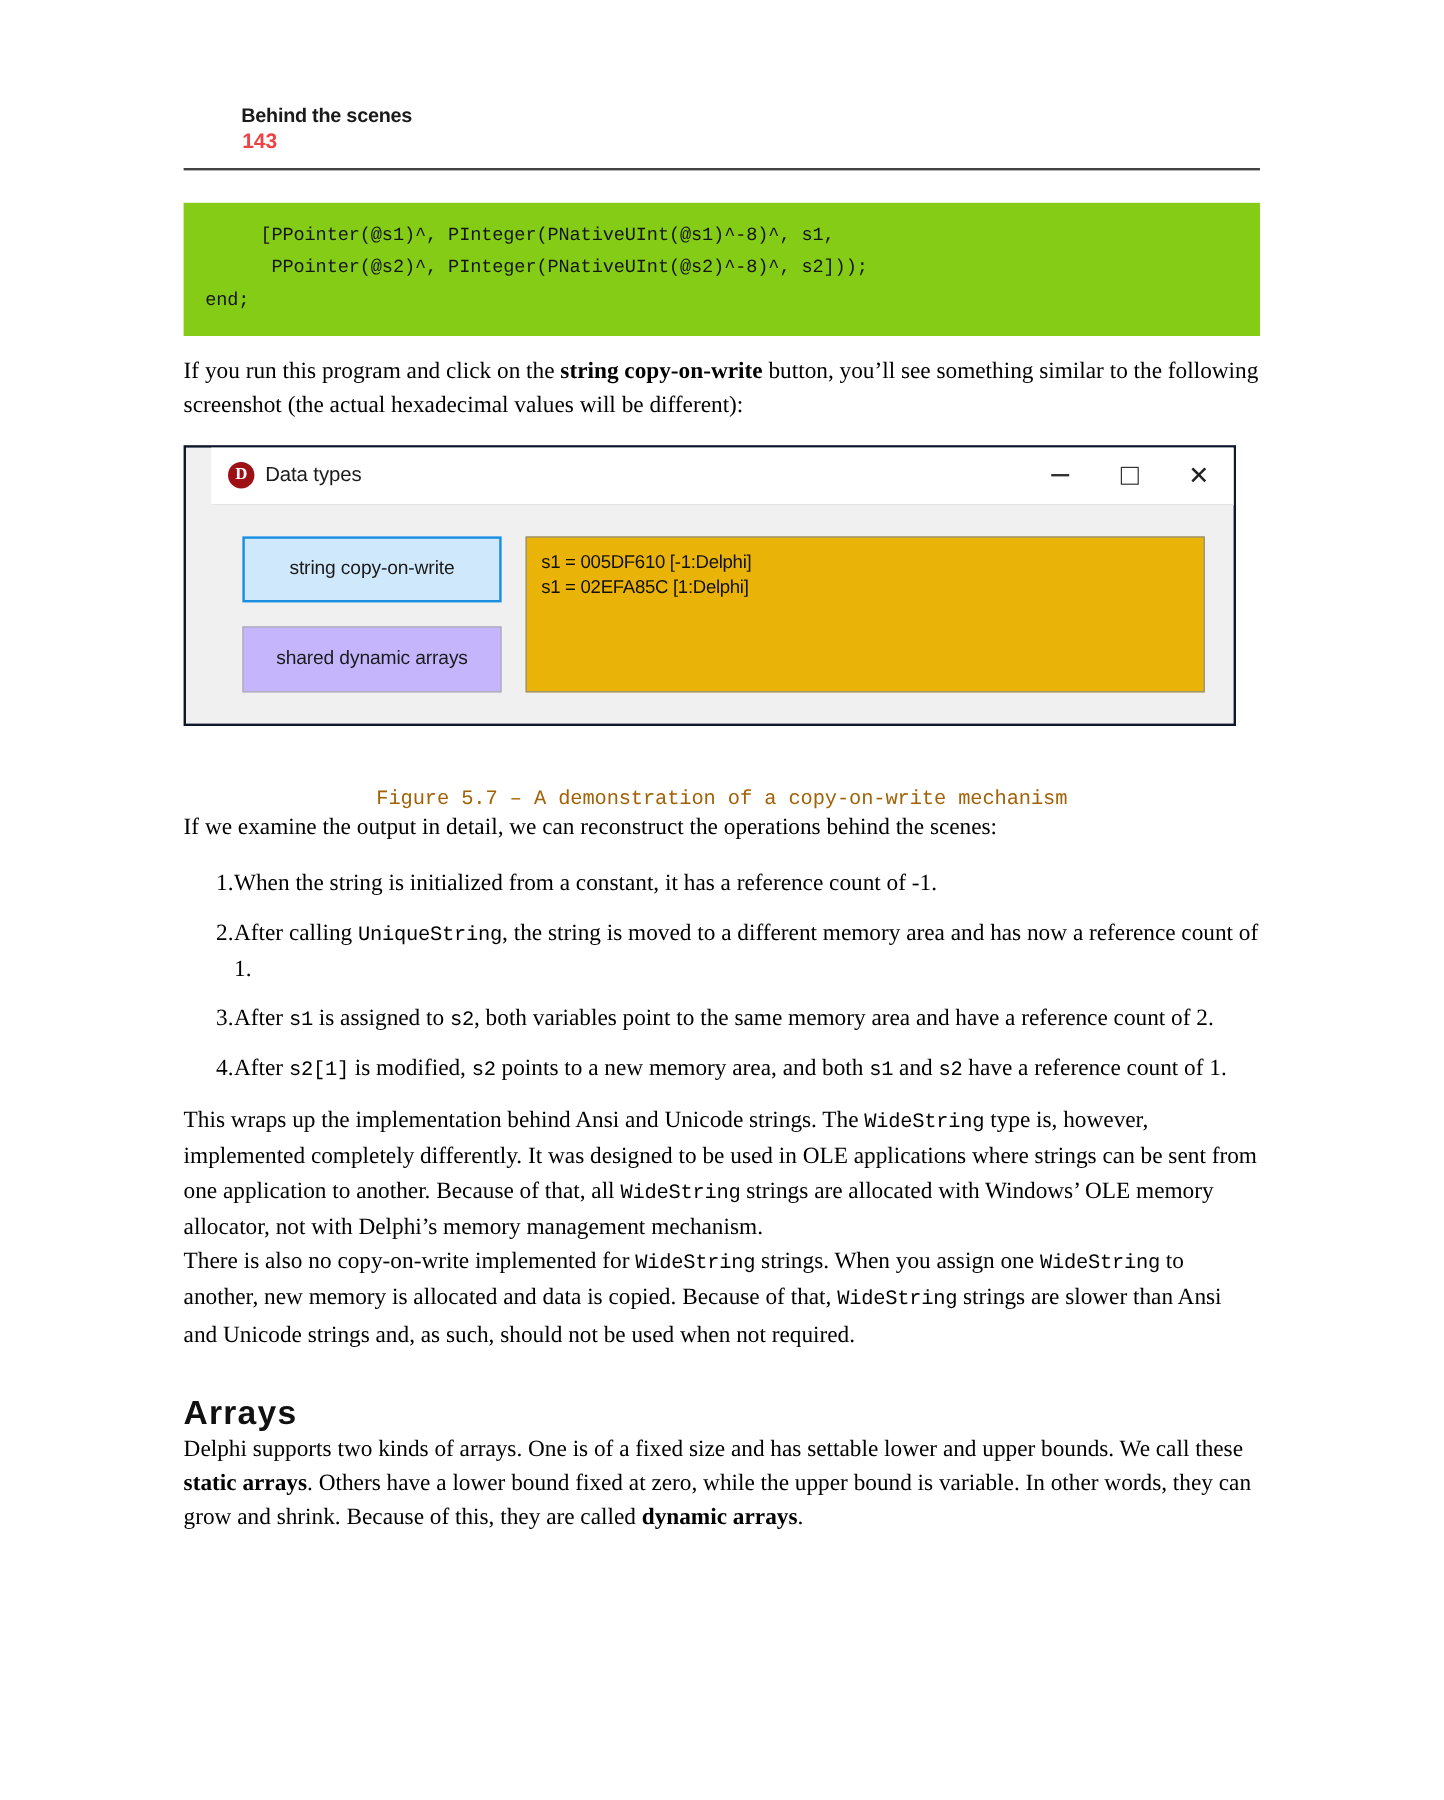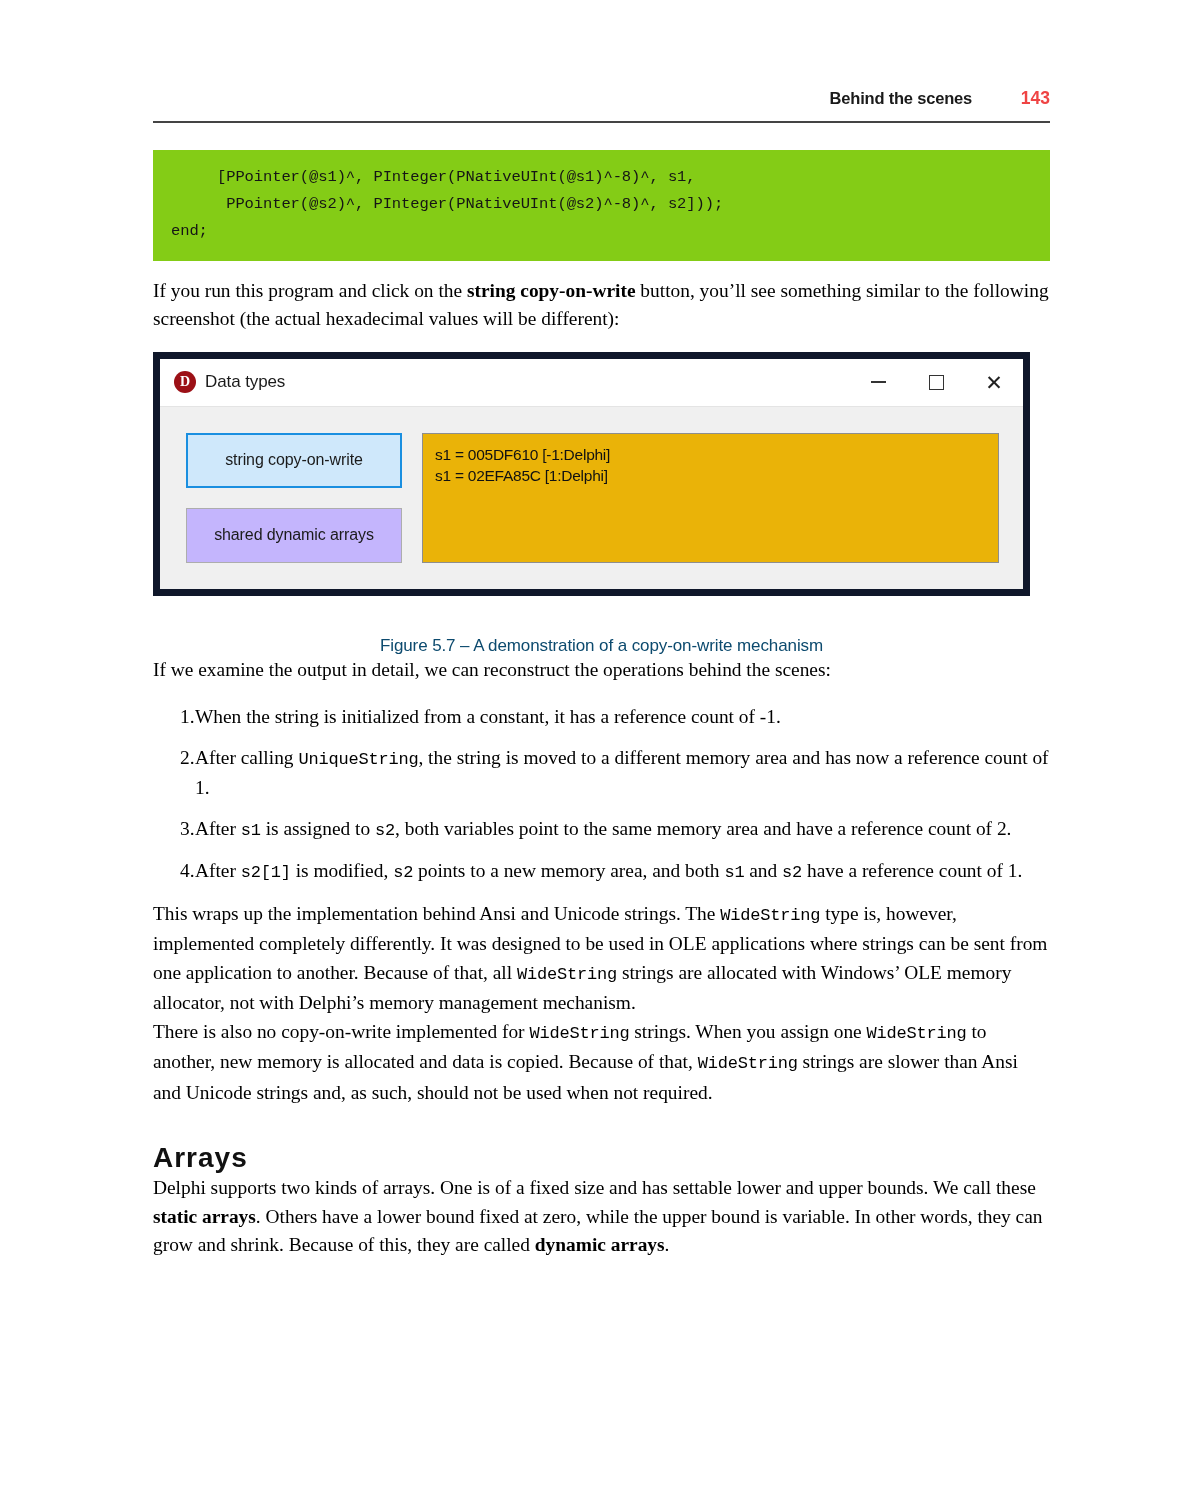--- a/index.html
+++ b/index.html
@@ -25,20 +25,21 @@
     padding: 0 153px;
   }
 
   
   .running-head {
     display: flex;
     justify-content: flex-end;
     align-items: baseline;
     padding-top: 88px;
     font-family: "Liberation Sans", sans-serif;
+    flex-direction: column;
   }
   .rh-title {
     font-size: 16.5px;
     font-weight: 600;
     letter-spacing: -0.2px;
     color: #1a1a1a;
   }
   .rh-page {
     font-size: 17.5px;
     font-weight: 600;
@@ -84,23 +85,24 @@
     letter-spacing: -0.2px;
   }
   b, strong { font-weight: bold; }
 
   
   .figure-wrap {
     margin-top: 18px;
   }
   .win-dialog {
     width: 877px;
-    border: 7px solid #0f172a;
+    border: 2px solid #0f172a;
     background: #f0f0f0;
     box-sizing: border-box;
+    padding-left: 21px;
   }
   .win-titlebar {
     height: 48px;
     background: #ffffff;
     display: flex;
     align-items: center;
     border-bottom: 1px solid #e4e4e4;
     box-sizing: border-box;
   }
   .win-icon {
@@ -193,25 +195,25 @@
     min-height: 130px;
     font-family: "Liberation Sans", sans-serif;
     font-size: 15.5px;
     line-height: 21px;
     color: #111111;
     letter-spacing: -0.25px;
   }
   .dlg-output div { white-space: pre; }
 
   .figure-caption {
-    margin-top: 40px;
+    margin-top: 52px;
     text-align: center;
-    font-family: Liberation Sans, sans-serif;
+    font-family: Liberation Mono, monospace;
     font-size: 17px;
-    color: #0c4a6e;
+    color: #a16207;
     letter-spacing: -0.1px;
   }
 
   
   ol.num-list {
     margin: 19px 0 0 0;
     padding: 0;
     list-style: none;
   }
   ol.num-list > li {

